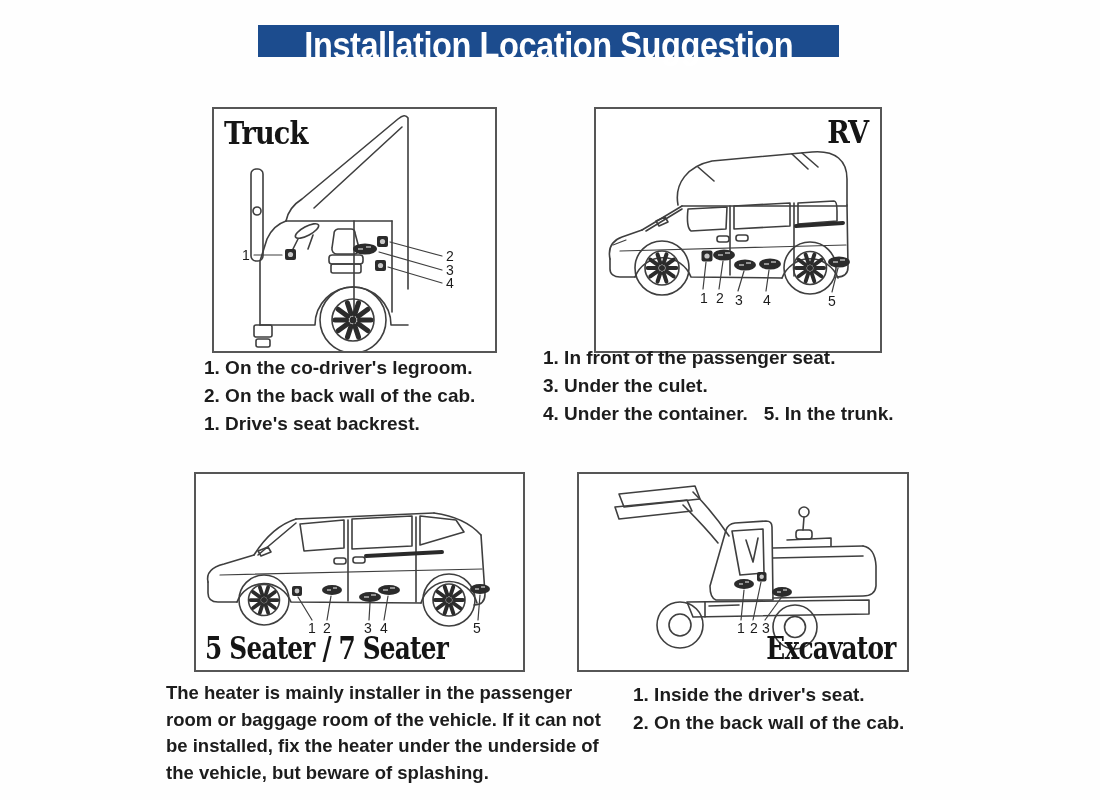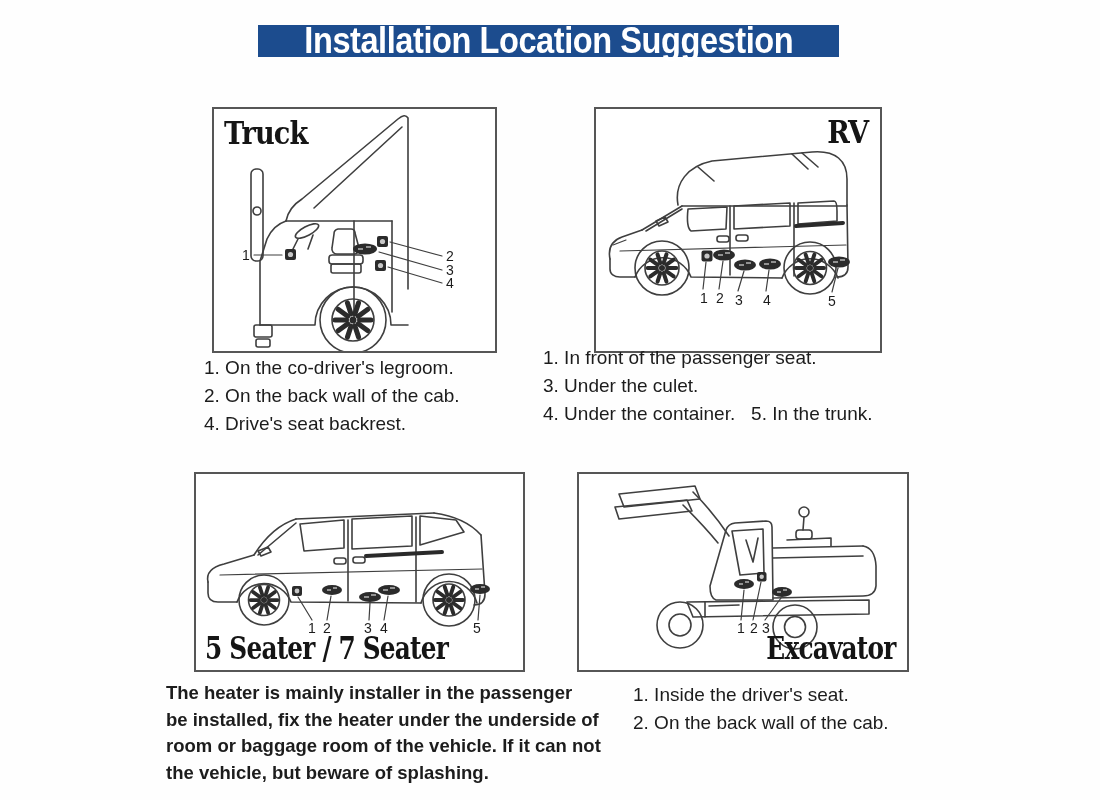--- a/index.html
+++ b/index.html
@@ -1,30 +1,30 @@
 <!DOCTYPE html>
 <html style="--banner-bg: #1c4c8e; --banner-text: #ffffff; --ink: #1c1c1c; --line: #3f3f3f; --panel-border: #565656;"><head>
 <meta charset="utf-8">
 <style>
   html,body{margin:0;padding:0;background:#fff;}
   #page{position:relative;width:1100px;height:800px;background:#fefefe;overflow:hidden;
         font-family:"Liberation Sans",sans-serif;}
   .banner{position:absolute;left:258px;top:25px;width:581px;height:32px;
-          display:flex;align-items:center;justify-content:center;background:var(--banner-bg);}
+          display:flex;align-items:flex-start;justify-content:center;background:var(--banner-bg);}
   .banner-title{color:var(--banner-text);font-weight:bold;font-size:37px;letter-spacing:-.5px;
           transform:scaleX(.88);white-space:nowrap;}
   .panel{position:absolute;border:2px solid var(--panel-border);background:#fff;box-sizing:border-box;}
   .panel svg{position:absolute;left:0;top:0;}
   .panel-title{position:absolute;font-family:"DejaVu Serif",serif;font-weight:bold;
           color:#151515;white-space:nowrap;line-height:1;letter-spacing:-1px;}
   .tl{left:10px;top:8px;font-size:32px;transform:scaleX(.85);transform-origin:left top;}
   .tr{right:12px;top:7px;font-size:32px;transform:scaleX(.85);transform-origin:right top;}
   .bl{left:9px;bottom:6px;font-size:31px;transform:scaleX(.8);transform-origin:left bottom;}
   .br{right:12px;bottom:6px;font-size:31px;transform:scaleX(.8);transform-origin:right bottom;}
-  .notes{position:absolute;font-size:19px;line-height:28px;color:var(--ink);}
+  .notes{position:absolute;font-size:19px;line-height:28px;color:var(--ink);font-weight:bold;}
   .note-line{white-space:pre-wrap;}
   .para{position:absolute;font-size:18.5px;line-height:26.5px;color:var(--ink);font-weight:bold;}
   
   .ln{fill:none;stroke:var(--line);stroke-width:1.6;stroke-linecap:round;stroke-linejoin:round;}
   .lnt{fill:none;stroke:var(--line);stroke-width:1.2;stroke-linecap:round;}
   .lnD{fill:none;stroke:#2a2a2a;stroke-width:4;stroke-linecap:round;}
   .dk{fill:#2b2b2b;stroke:none;}
   .dot{fill:#c8c8c8;}
   .dash{stroke:#b5b5b5;stroke-width:1.5;fill:none;}
   .num{font-family:"Liberation Sans",sans-serif;font-size:14px;fill:#1c1c1c;}
@@ -163,21 +163,21 @@
         <text class="num" x="167" y="196">4</text>
         <text class="num" x="232" y="197">5</text>
       </g>
     </svg>
     <div class="panel-title tr">RV</div>
   </div>
 
   <div class="notes" style="left:204px;top:354px;">
     <div class="note-line">1. On the co-driver's legroom.</div>
     <div class="note-line">2. On the back wall of the cab.</div>
-    <div class="note-line">4. Drive's seat backrest.</div>
+    <div class="note-line">1. Drive's seat backrest.</div>
   </div>
 
   <div class="notes" style="left:543px;top:344px;">
     <div class="note-line">1. In front of the passenger seat.</div>
     <div class="note-line">3. Under the culet.</div>
     <div class="note-line">4. Under the container.   5. In the trunk.</div>
   </div>
 
   <div class="panel" style="left:194px;top:472px;width:331px;height:200px;">
     <svg width="327" height="196" viewBox="0 0 327 196">
@@ -283,22 +283,22 @@
         <text class="num" x="158" y="159">1</text>
         <text class="num" x="171" y="159">2</text>
         <text class="num" x="183" y="159">3</text>
       </g>
     </svg>
     <div class="panel-title br">Excavator</div>
   </div>
 
   <div class="para" style="left:166px;top:680px;">
     <div class="note-line">The heater is mainly installer in the passenger</div>
+    <div class="note-line">room or baggage room of the vehicle. If it can not</div>
     <div class="note-line">be installed, fix the heater under the underside of</div>
-    <div class="note-line">room or baggage room of the vehicle. If it can not</div>
     <div class="note-line">the vehicle, but beware of splashing.</div>
   </div>
 
   <div class="notes" style="left:633px;top:681px;">
     <div class="note-line">1. Inside the driver's seat.</div>
     <div class="note-line">2. On the back wall of the cab.</div>
   </div>
 
 </div>
 

